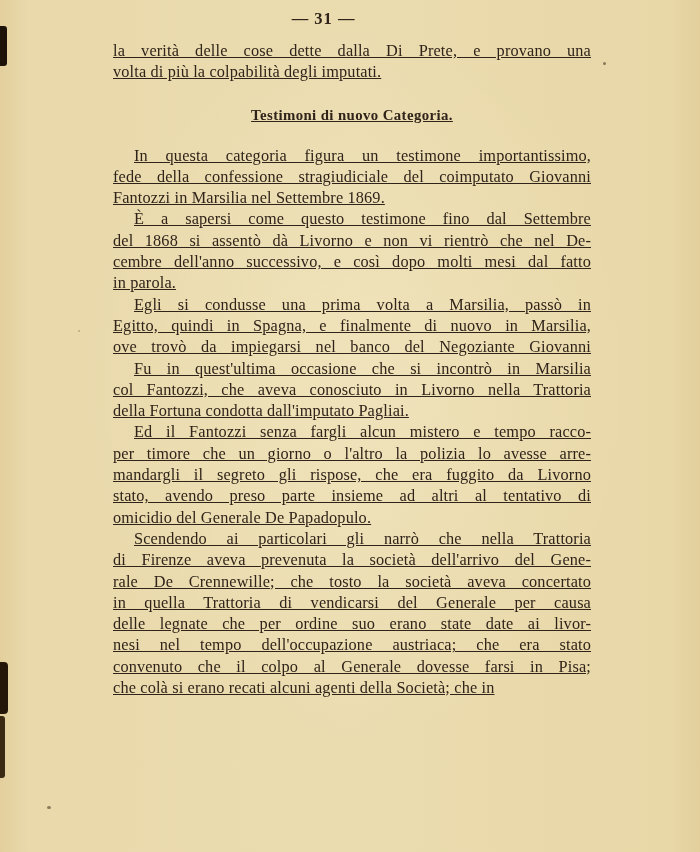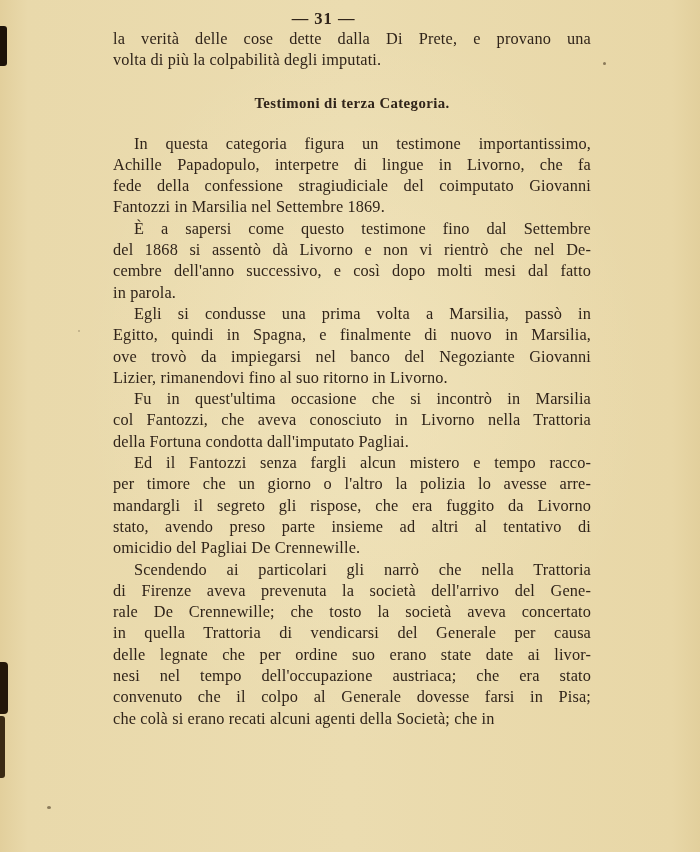--- a/index.html
+++ b/index.html
@@ -29,24 +29,25 @@
     width: 591px; 
     padding-left: 56px;
     box-sizing: border-box;
     text-align: center;
     font-weight: bold;
     font-size: 16.5px;
     letter-spacing: 1px;
   }
   .text-block {
     position: absolute;
-    top: 28px;
+    top: 40px;
     left: 113px;
     width: 478px;
     font-size: 16.3px;
+    text-decoration: underline;
   }
   .paragraph { margin: 0; }
   .line {
     line-height: 21.3px;
     text-align: justify;
     text-align-last: justify;
     white-space: normal;
     letter-spacing: 0.15px;
   }
   .line.last {
@@ -105,50 +106,48 @@
   <div class="speck speck-3"></div>
 
   <div class="page-number">— 31 —</div>
 
   <div class="text-block">
 
   <div class="paragraph">
         <div class="line">la verità delle cose dette dalla Di Prete, e provano una</div>
         <div class="line last">volta di più la colpabilità degli imputati.</div>
       </div>
-      <div class="heading">Testimoni di terza Categoria.</div>
+      <div class="heading">Testimoni di nuovo Categoria.</div>
       <div class="paragraph indented">
         <div class="line">In questa categoria figura un testimone importantissimo,</div>
-        <div class="line">Achille Papadopulo, interpetre di lingue in Livorno, che fa</div>
         <div class="line">fede della confessione stragiudiciale del coimputato Giovanni</div>
         <div class="line last">Fantozzi in Marsilia nel Settembre 1869.</div>
       </div>
       <div class="paragraph indented">
         <div class="line">È a sapersi come questo testimone fino dal Settembre</div>
         <div class="line">del 1868 si assentò dà Livorno e non vi rientrò che nel De-</div>
         <div class="line">cembre dell'anno successivo, e così dopo molti mesi dal fatto</div>
         <div class="line last">in parola.</div>
       </div>
       <div class="paragraph indented">
         <div class="line">Egli si condusse una prima volta a Marsilia, passò in</div>
         <div class="line">Egitto, quindi in Spagna, e finalmente di nuovo in Marsilia,</div>
         <div class="line">ove trovò da impiegarsi nel banco del Negoziante Giovanni</div>
-        <div class="line last">Lizier, rimanendovi fino al suo ritorno in Livorno.</div>
       </div>
       <div class="paragraph indented">
         <div class="line">Fu in quest'ultima occasione che si incontrò in Marsilia</div>
         <div class="line">col Fantozzi, che aveva conosciuto in Livorno nella Trattoria</div>
         <div class="line last">della Fortuna condotta dall'imputato Pagliai.</div>
       </div>
       <div class="paragraph indented">
         <div class="line">Ed il Fantozzi senza fargli alcun mistero e tempo racco-</div>
         <div class="line">per timore che un giorno o l'altro la polizia lo avesse arre-</div>
         <div class="line">mandargli il segreto gli rispose, che era fuggito da Livorno</div>
         <div class="line">stato, avendo preso parte insieme ad altri al tentativo di</div>
-        <div class="line last">omicidio del Pagliai De Crennewille.</div>
+        <div class="line last">omicidio del Generale De Papadopulo.</div>
       </div>
       <div class="paragraph indented">
         <div class="line">Scendendo ai particolari gli narrò che nella Trattoria</div>
         <div class="line">di Firenze aveva prevenuta la società dell'arrivo del Gene-</div>
         <div class="line">rale De Crennewille; che tosto la società aveva concertato</div>
         <div class="line">in quella Trattoria di vendicarsi del Generale per causa</div>
         <div class="line">delle legnate che per ordine suo erano state date ai livor-</div>
         <div class="line">nesi nel tempo dell'occupazione austriaca; che era stato</div>
         <div class="line">convenuto che il colpo al Generale dovesse farsi in Pisa;</div>
         <div class="line last">che colà si erano recati alcuni agenti della Società; che in</div>

